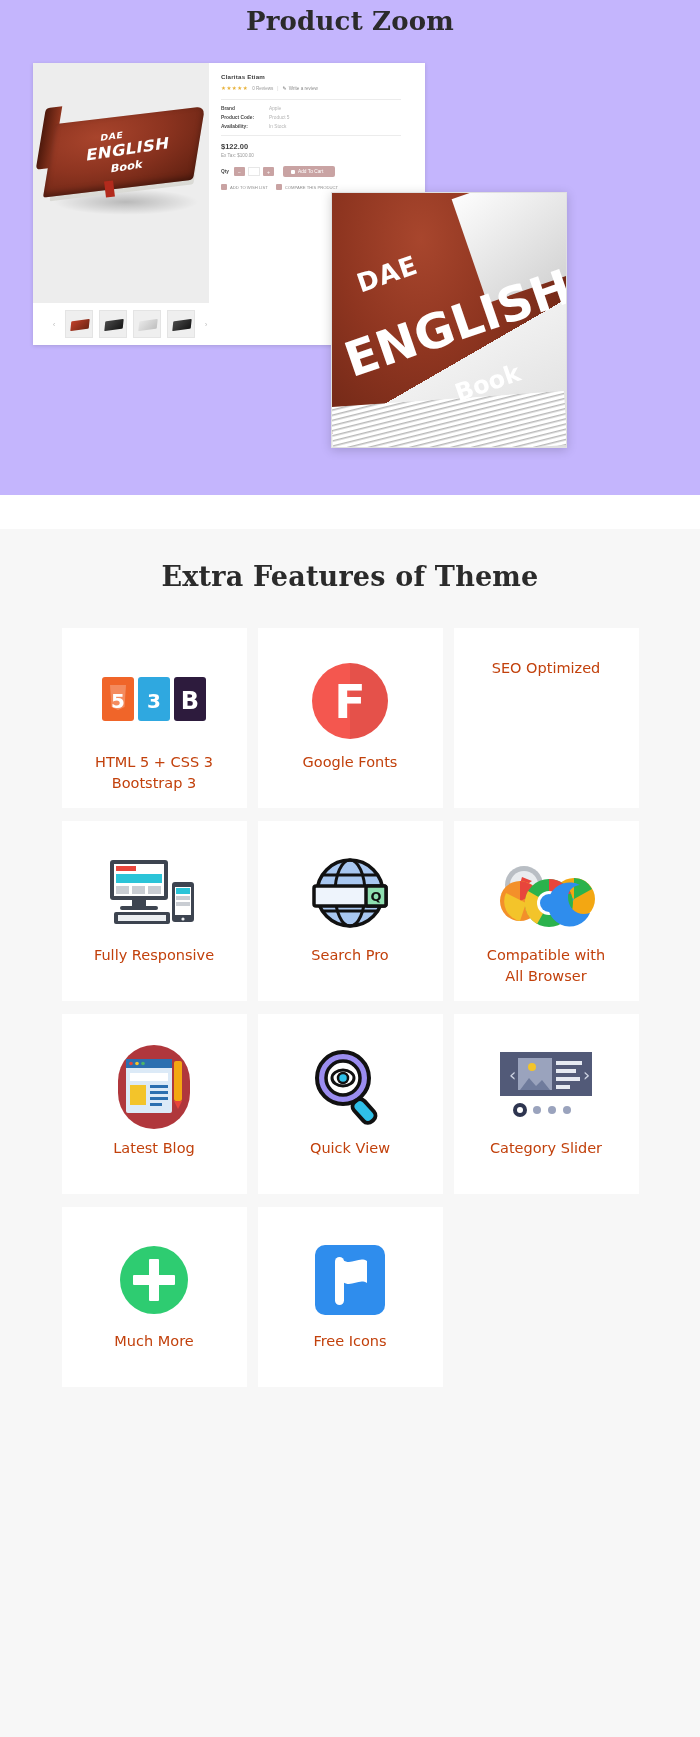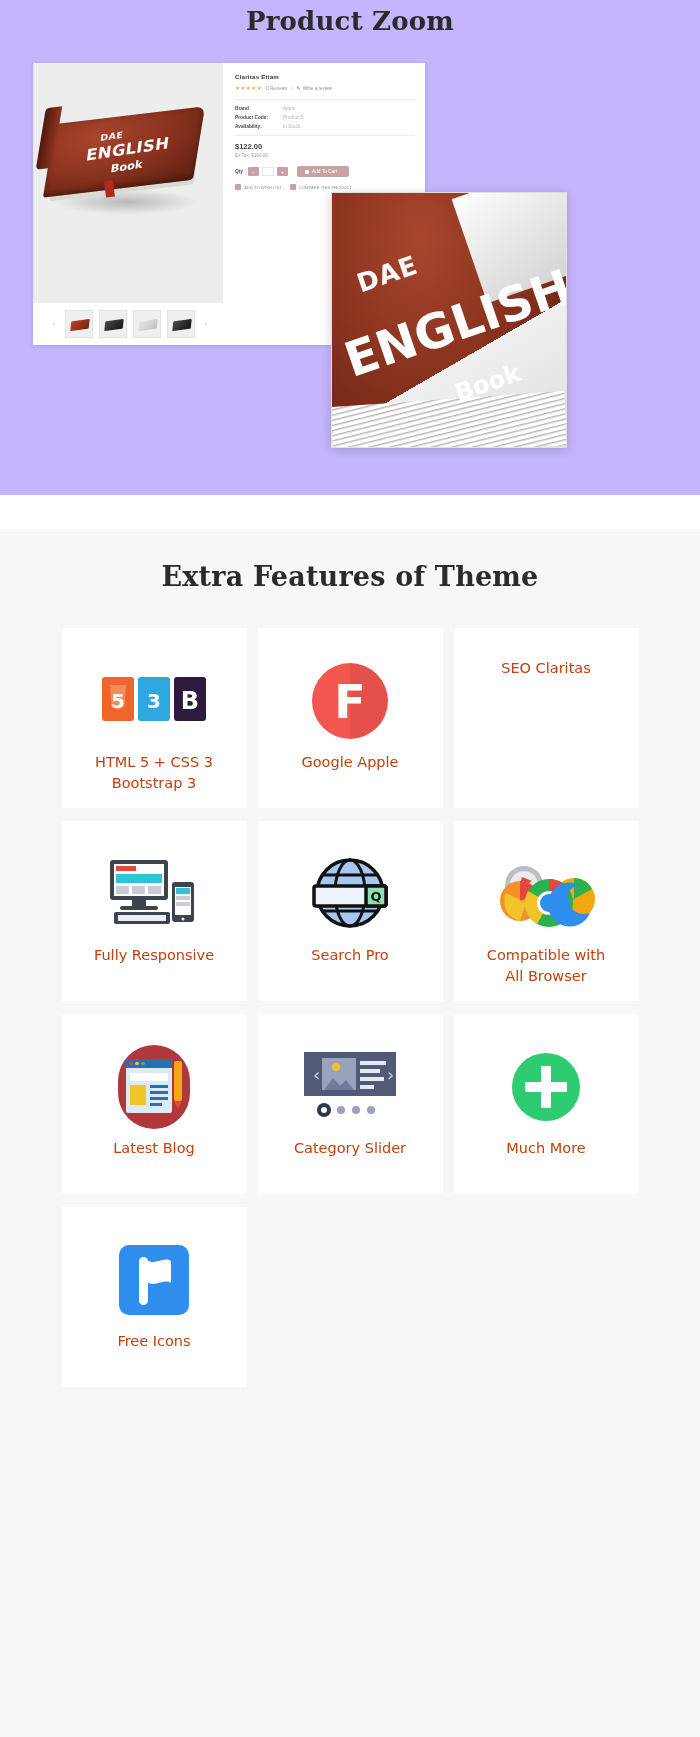--- a/index.html
+++ b/index.html
@@ -93,21 +93,21 @@
   .book-mark {
     position: absolute;
     left: 60px; top: 84px;
     width: 9px; height: 16px;
     background: #b22a1c;
     transform: rotate(-7deg);
   }
 
   .product-right {
     position: absolute;
-    left: 190px; top: 0;
+    left: 176px; top: 0;
     width: 202px; height: 240px;
     background: #fff;
     padding: 10px 10px 0 12px;
     overflow: hidden;
   }
   .p-title {
     font-size: 6.2px; font-weight: bold; color: #3a3a3a;
     letter-spacing: .2px; margin-bottom: 5px;
   }
   .p-reviews { display: flex; align-items: center; gap: 4px; margin-bottom: 8px; }
@@ -365,25 +365,25 @@
     </div>
 
     <div class="card">
       <div class="card-icon">
         <svg width="82" height="82" viewBox="0 0 82 82">
           <circle cx="41" cy="41" r="38" fill="#f4574f"></circle>
           <path d="M41 3a38 38 0 0 1 0 76z" fill="#000" opacity=".06"></path>
           <text x="41" y="58" font-family="DejaVu Sans, sans-serif" font-size="46" font-weight="bold" fill="#fff" text-anchor="middle">F</text>
         </svg>
       </div>
-      <div class="card-label">Google Apple</div>
-    </div>
-
-    <div class="card">
-      <div class="card-label">SEO Claritas</div>
+      <div class="card-label">Google Fonts</div>
+    </div>
+
+    <div class="card">
+      <div class="card-label">SEO Optimized</div>
     </div>
 
     <div class="card">
       <div class="card-icon">
         <svg width="100" height="76" viewBox="0 0 100 76">
           <rect x="6" y="4" width="58" height="40" rx="3" fill="#3d4450"></rect>
           <rect x="10" y="8" width="50" height="32" fill="#fff"></rect>
           <rect x="12" y="10" width="20" height="5" fill="#e8453c"></rect>
           <rect x="12" y="18" width="46" height="9" fill="#2bc4d8"></rect>
           <rect x="12" y="30" width="13" height="8" fill="#c9cdd3"></rect>
@@ -460,20 +460,32 @@
           <rect x="38" y="46" width="18" height="3" fill="#2b6fb0"></rect>
           <rect x="38" y="52" width="18" height="3" fill="#2b6fb0"></rect>
           <rect x="38" y="58" width="12" height="3" fill="#2b6fb0"></rect>
           <rect x="62" y="16" width="8" height="40" rx="2" fill="#f3a712"></rect>
           <path d="M62 56h8l-4 8z" fill="#e8453c"></path>
         </svg>
       </div>
       <div class="card-label">Latest Blog</div>
     </div>
 
+    <div class="card">
+      <div class="card-icon">
+        <svg width="82" height="82" viewBox="0 0 82 82">
+          <circle cx="34" cy="32" r="26" fill="#9b8df0" stroke="#111" stroke-width="4"></circle>
+          <circle cx="34" cy="32" r="17" fill="#fff" stroke="#111" stroke-width="3.5"></circle>
+          <ellipse cx="34" cy="32" rx="11" ry="8" fill="#fff" stroke="#111" stroke-width="3"></ellipse>
+          <circle cx="34" cy="32" r="5" fill="#2fc0e8" stroke="#111" stroke-width="2.5"></circle>
+          <rect x="48" y="52" width="14" height="26" rx="6" fill="#2fc0e8" stroke="#111" stroke-width="4" transform="rotate(-42 55 65)"></rect>
+        </svg>
+      </div>
+      <div class="card-label">Quick View</div>
+    </div>
 
     <div class="card">
       <div class="card-icon">
         <svg width="100" height="74" viewBox="0 0 100 74">
           <rect x="4" y="2" width="92" height="44" fill="#525a78"></rect>
           <rect x="22" y="8" width="34" height="32" fill="#9aa3bd"></rect>
           <circle cx="36" cy="17" r="4" fill="#f3c42a"></circle>
           <path d="M24 40l9-12 7 8 6-6 8 10z" fill="#6f7b9c"></path>
           <rect x="60" y="11" width="26" height="4" fill="#e6eaf2"></rect>
           <rect x="60" y="19" width="20" height="4" fill="#e6eaf2"></rect>

